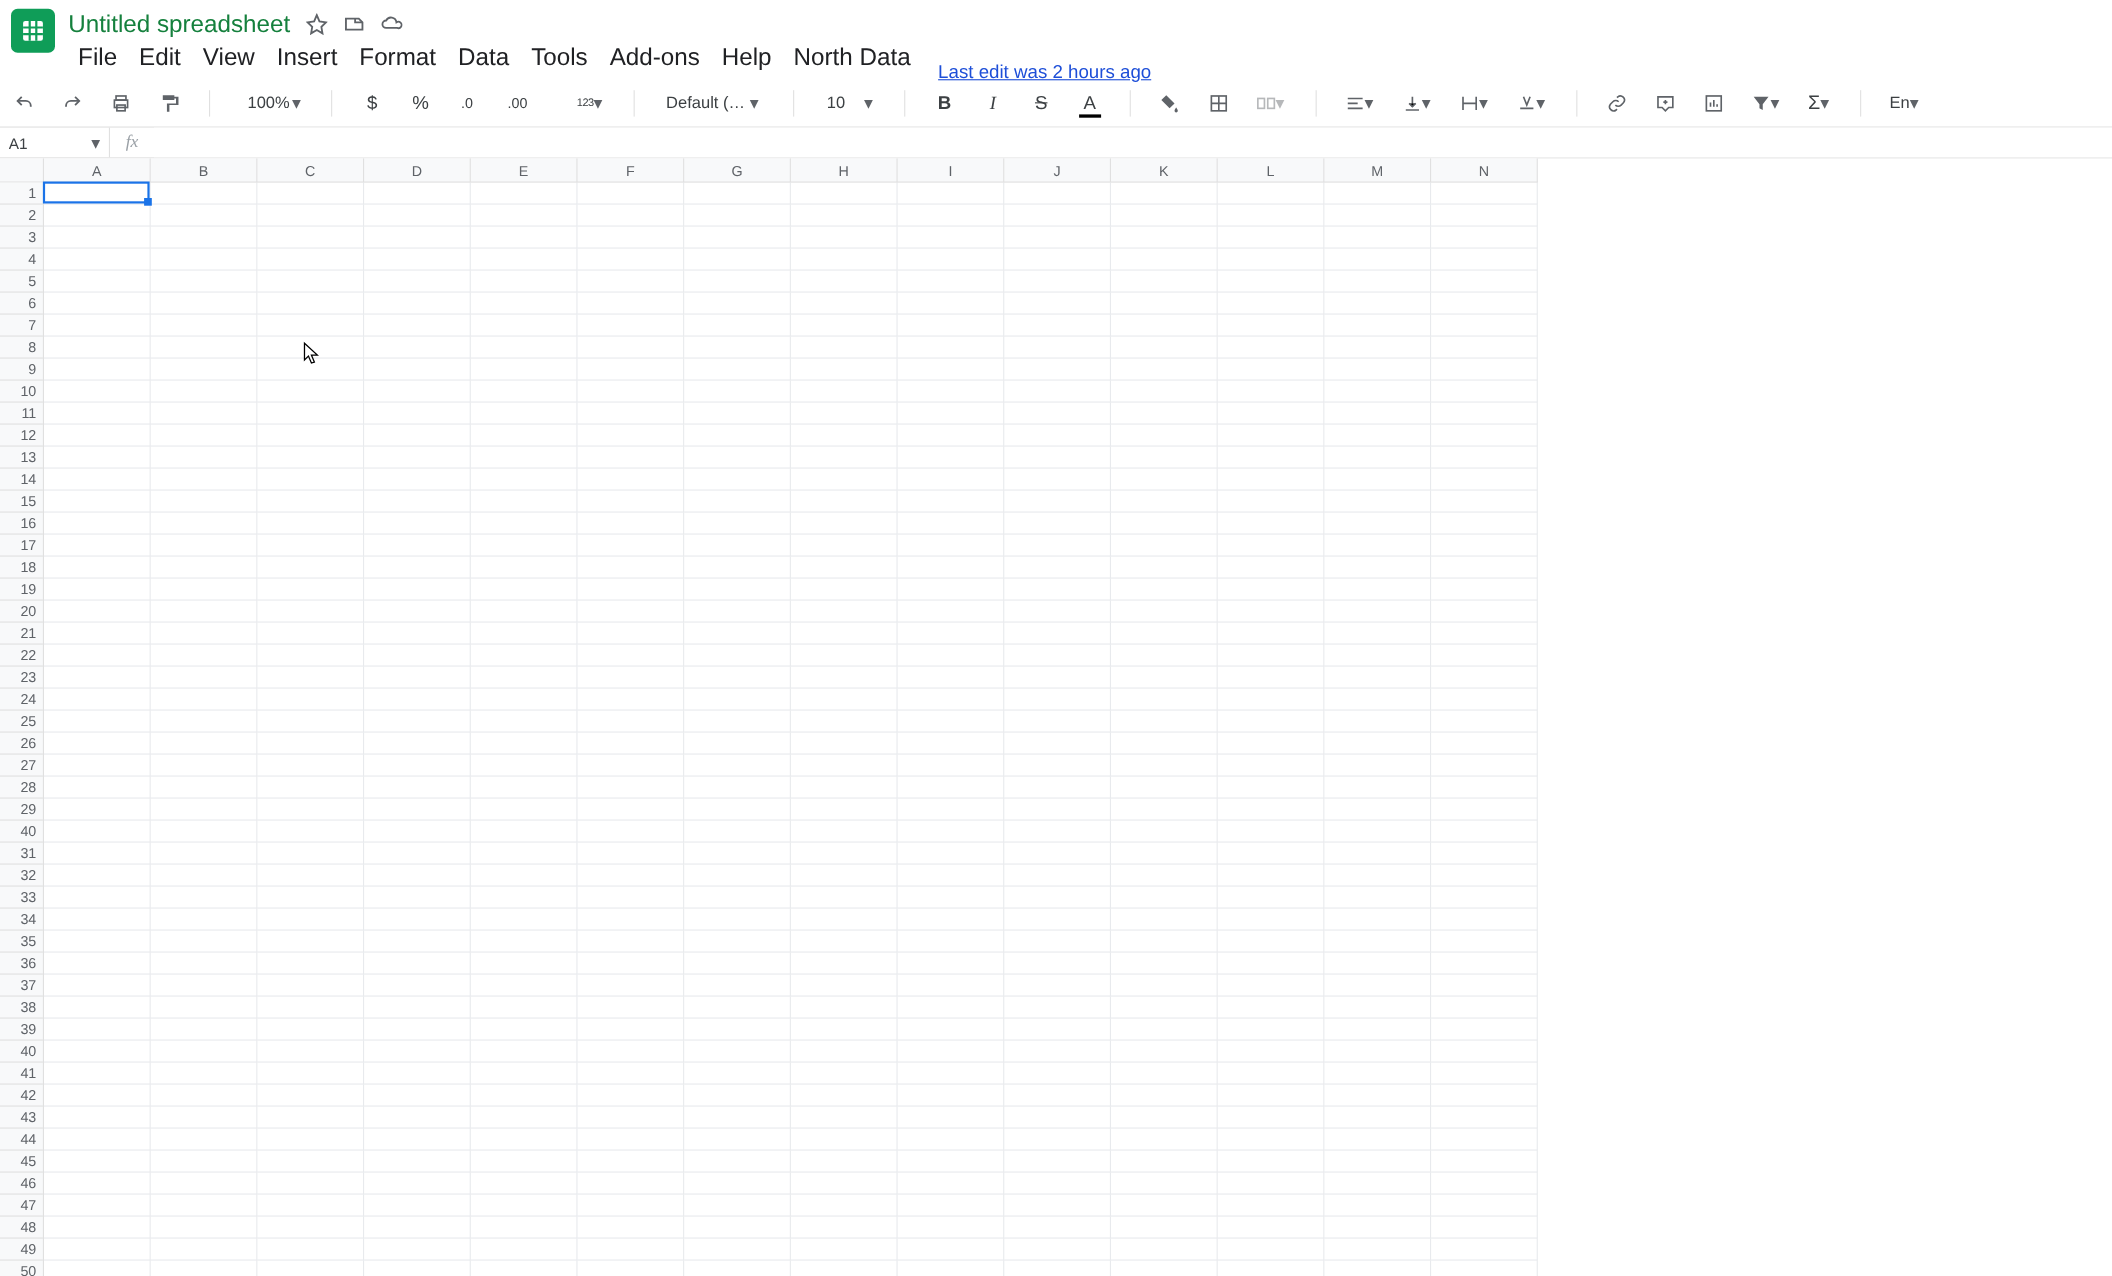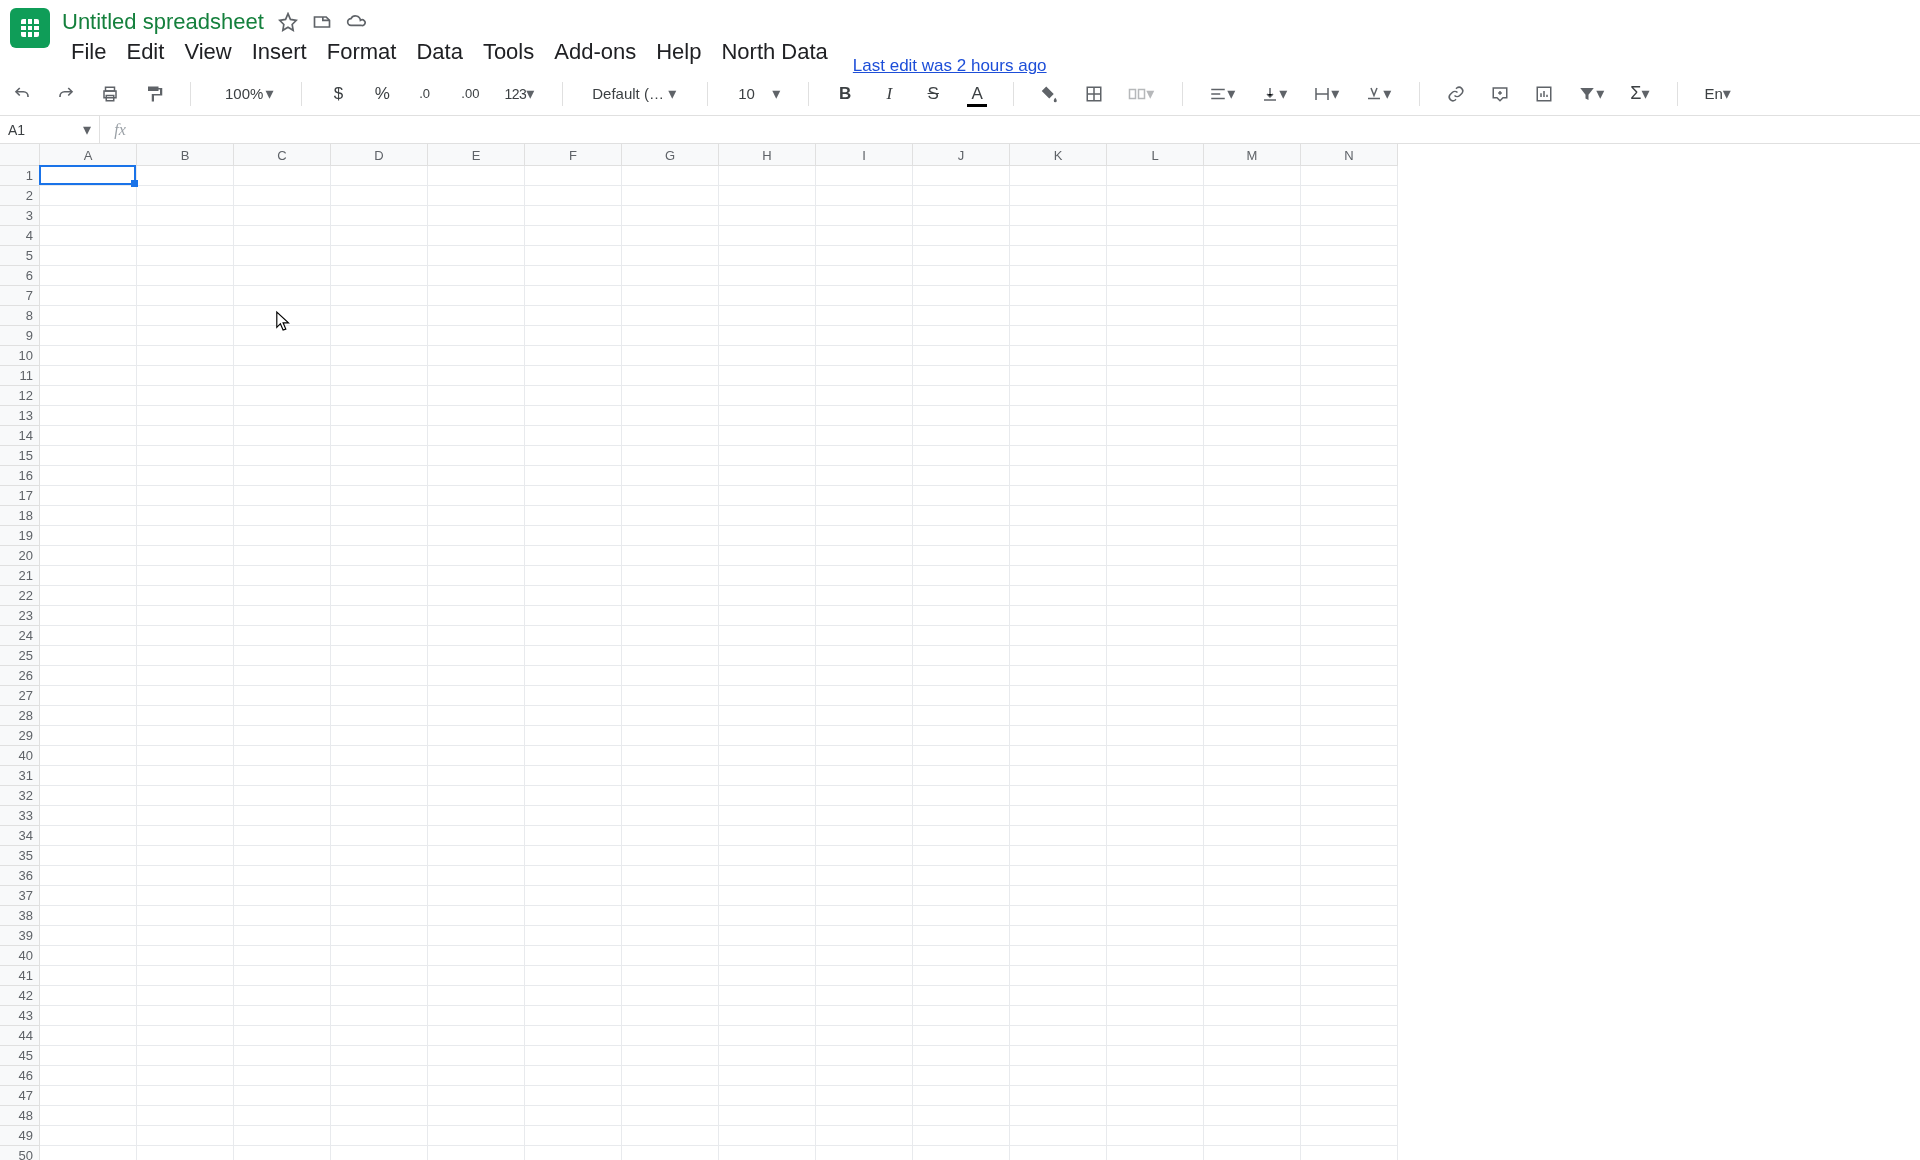--- a/index.html
+++ b/index.html
@@ -20,21 +20,21 @@
   
   .toolbar { display: flex; align-items: center; height: 44px; padding: 0 8px; border-bottom: 1px solid #e0e0e0; margin-top: 6px; gap: 16px; }
   .tbtn { min-width: 28px; height: 30px; display:flex; align-items:center; justify-content:center; color:#5f6368; cursor:pointer; border-radius:3px; padding:0 4px; }
   .tsep { width:1px; height:24px; background:#e0e0e0; margin: 0 6px; }
   .zoom { font-size: 15px; color:#3c4043; padding:0 2px 0 8px; }
   .font-sel { font-size: 15px; color:#3c4043; width: 76px; white-space:nowrap; overflow:hidden; text-overflow:ellipsis; text-align:left; }
   .font-size-sel { font-size: 15px; color:#3c4043; width: 30px; text-align:left; padding-left:4px; }
   .dd { width:10px; color:#5f6368; display:flex; align-items:center; }
   .tc-underline { position:relative; }
   .tc-underline::after { content:""; position:absolute; bottom:2px; left:4px; right:4px; height:3px; background:#000; }
-  .num123 { font-size:14px; color:#3c4043; letter-spacing:-0.5px; }
+  .num123 { font-size:10px; color:#3c4043; letter-spacing:-0.5px;margin-left:20px; }
   .decrease-dec, .increase-dec { font-size:13px; color:#3c4043; font-weight:500; }
 
   
   .fbar { display:flex; align-items:center; height:28px; border-bottom:1px solid #e0e0e0; }
   .namebox { width: 100px; height:100%; display:flex; align-items:center; border-right:1px solid #e0e0e0; }
   .namebox input { border:none; outline:none; font-size:14px; color:#3c4043; width:60px; padding-left:8px; background:transparent; }
   .namebox .dd { margin-right:6px; margin-left:auto; }
   .fx { width:40px; display:flex; align-items:center; justify-content:center; color:#9aa0a6; font-style:italic; font-size:16px; font-family: "Times New Roman", serif; }
   .formula-input { flex:1; border:none; outline:none; height:100%; font-size:14px; padding-left:4px; }
 

